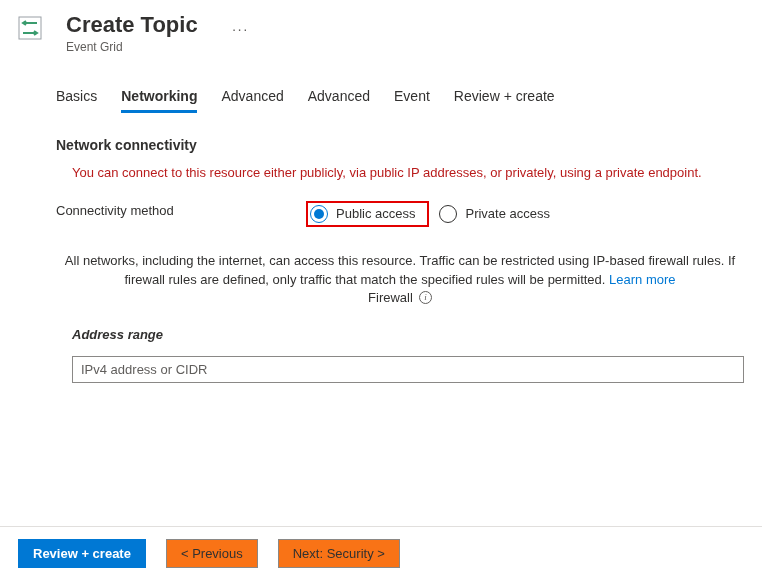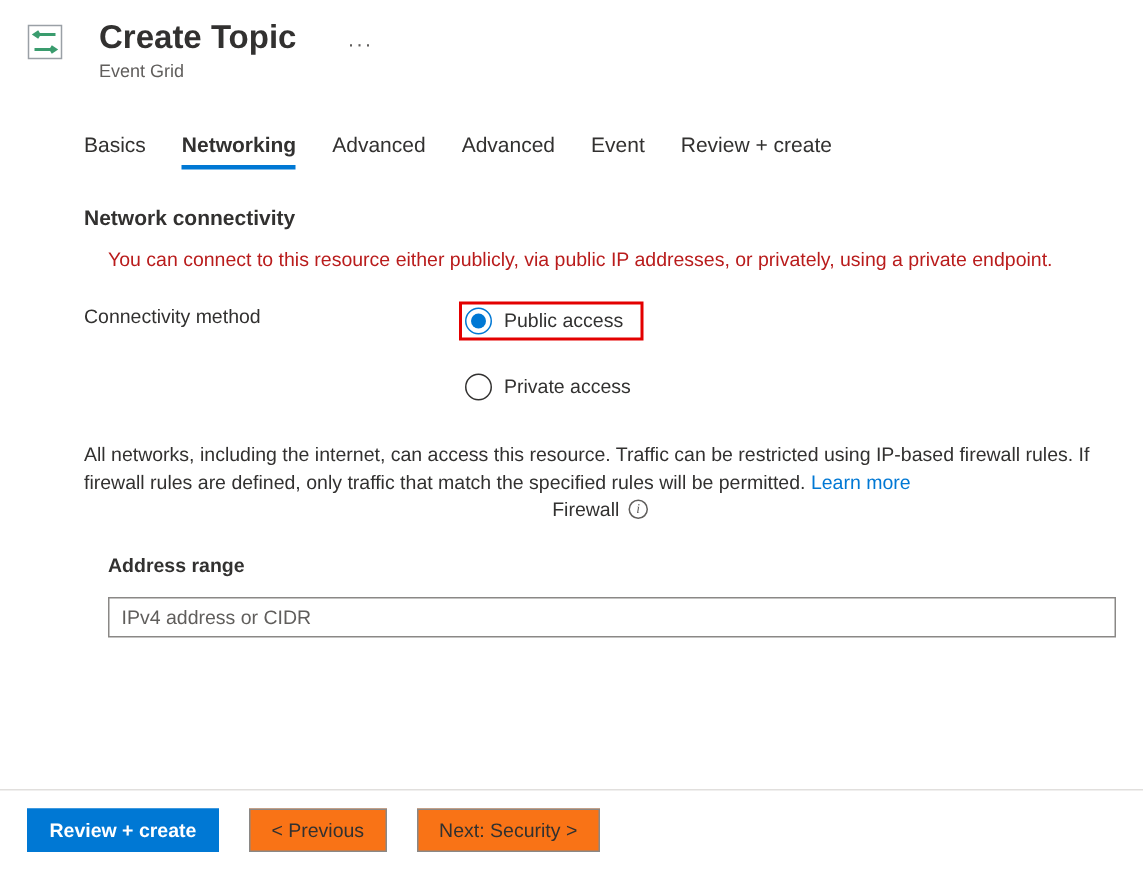--- a/index.html
+++ b/index.html
@@ -94,22 +94,22 @@
       width: 250px;
       font-size: 13px;
       color: #323130;
       padding-top: 2px;
     }
     .form-control {
       flex: 1;
     }
     .radio-group {
       display: flex;
-      flex-direction: column;
-      gap: 20px;
+      flex-direction: row;
+      gap: 6px;
     }
     .radio-option {
       display: flex;
       align-items: center;
       gap: 8px;
       cursor: pointer;
       font-size: 13px;
       padding: 2px 4px;
     }
     .radio-option.highlight {
@@ -135,20 +135,21 @@
       width: 10px;
       height: 10px;
       background: #0078d4;
       border-radius: 50%;
     }
     .info-text {
       font-size: 13px;
       color: #323130;
       line-height: 1.5;
       margin-top: 24px;
+      text-align: center;
     }
     .learn-link {
       color: #0078d4;
       text-decoration: none;
       cursor: pointer;
     }
     .firewall-heading {
       font-size: 13px;
       color: #323130;
       margin-bottom: 22px;
@@ -170,20 +171,21 @@
       font-style: italic;
       font-family: Georgia, serif;
     }
     .field-block {
       padding-left: 16px;
     }
     .field-label {
       font-size: 13px;
       font-weight: 600;
       margin-bottom: 14px;
+      font-style: italic;
     }
     .text-input {
       width: 100%;
       max-width: 680px;
       padding: 5px 8px;
       font-size: 13px;
       border: 1px solid #8a8886;
       outline: none;
       font-family: inherit;
       color: #ef4444;

